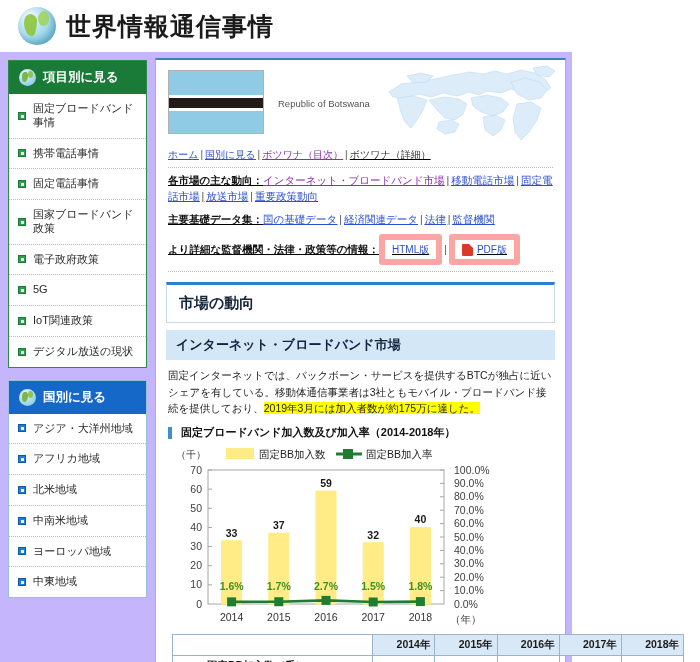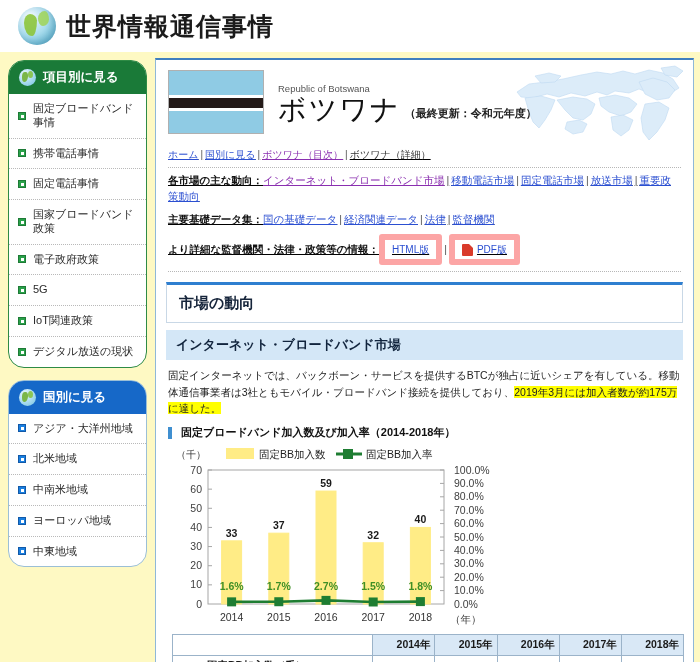--- a/index.html
+++ b/index.html
@@ -5,22 +5,22 @@
   * { box-sizing: border-box; }
   html, body {
     margin: 0; padding: 0;
     width: 700px; height: 662px;
     background: #ffffff;
     font-family: "Liberation Sans", "DejaVu Sans", sans-serif;
     overflow: hidden;
   }
   #page {
     position: relative;
-    width: 700px; height: 662px;
-    background: #fef9c3;
+    width: 572px; height: 662px;
+    background: #c4b5fd;
   }
 
   
   .banner {
     height: 52px;
     display: flex;
     align-items: center;
     padding-left: 18px;
     background: #ffffff;
   }
@@ -69,21 +69,21 @@
   }
 
   
   .sidebar {
     width: 155px;
     flex: none;
     padding: 8px 8px 0 8px;
   }
   .side-box {
     border: 1px solid #9bbfd6;
-    border-radius: 16px;
+    border-radius: 0;
     background: #ffffff;
     margin-bottom: 12px;
     overflow: hidden;
   }
   .side-box.green { border-color: #2e8b45; }
   .side-head {
     display: flex;
     align-items: center;
     gap: 7px;
     padding: 8px 10px;
@@ -409,20 +409,24 @@
 
       <div class="side-box">
         <div class="side-head blue">
           <span class="head-globe"></span>
           <span>国別に見る</span>
         </div>
         <ul class="side-list">
           <li class="side-item">
             <span class="bullet blue"></span>
             <span class="side-label">アジア・大洋州地域</span>
+          </li>
+          <li class="side-item">
+            <span class="bullet blue"></span>
+            <span class="side-label">アフリカ地域</span>
           </li>
           <li class="side-item">
             <span class="bullet blue"></span>
             <span class="side-label">北米地域</span>
           </li>
           <li class="side-item">
             <span class="bullet blue"></span>
             <span class="side-label">中南米地域</span>
           </li>
           <li class="side-item">
@@ -457,24 +461,20 @@
             </g>
           </svg>
 
           <div class="flagrow">
             <div class="flag">
               <div class="stripe-white"></div>
               <div class="stripe-black"></div>
             </div>
             <div class="names">
               <div class="name-en">Republic of Botswana</div>
-              <div class="name-jp-row">
-                <div class="name-jp">ボツワナ</div>
-                <div class="name-note">（最終更新：令和元年度）</div>
-              </div>
             </div>
           </div>
         </div>
 
         <div class="linkzone">
 
           <div class="breadcrumb">
             <a class="bc-blue" href="#">ホーム</a><span class="sep">|</span><a class="bc-blue" href="#">国別に見る</a><span class="sep">|</span><a class="bc-purple" href="#">ボツワナ（目次）</a><span class="sep">|</span><span class="bc-plain">ボツワナ（詳細）</span>
           </div>
 

